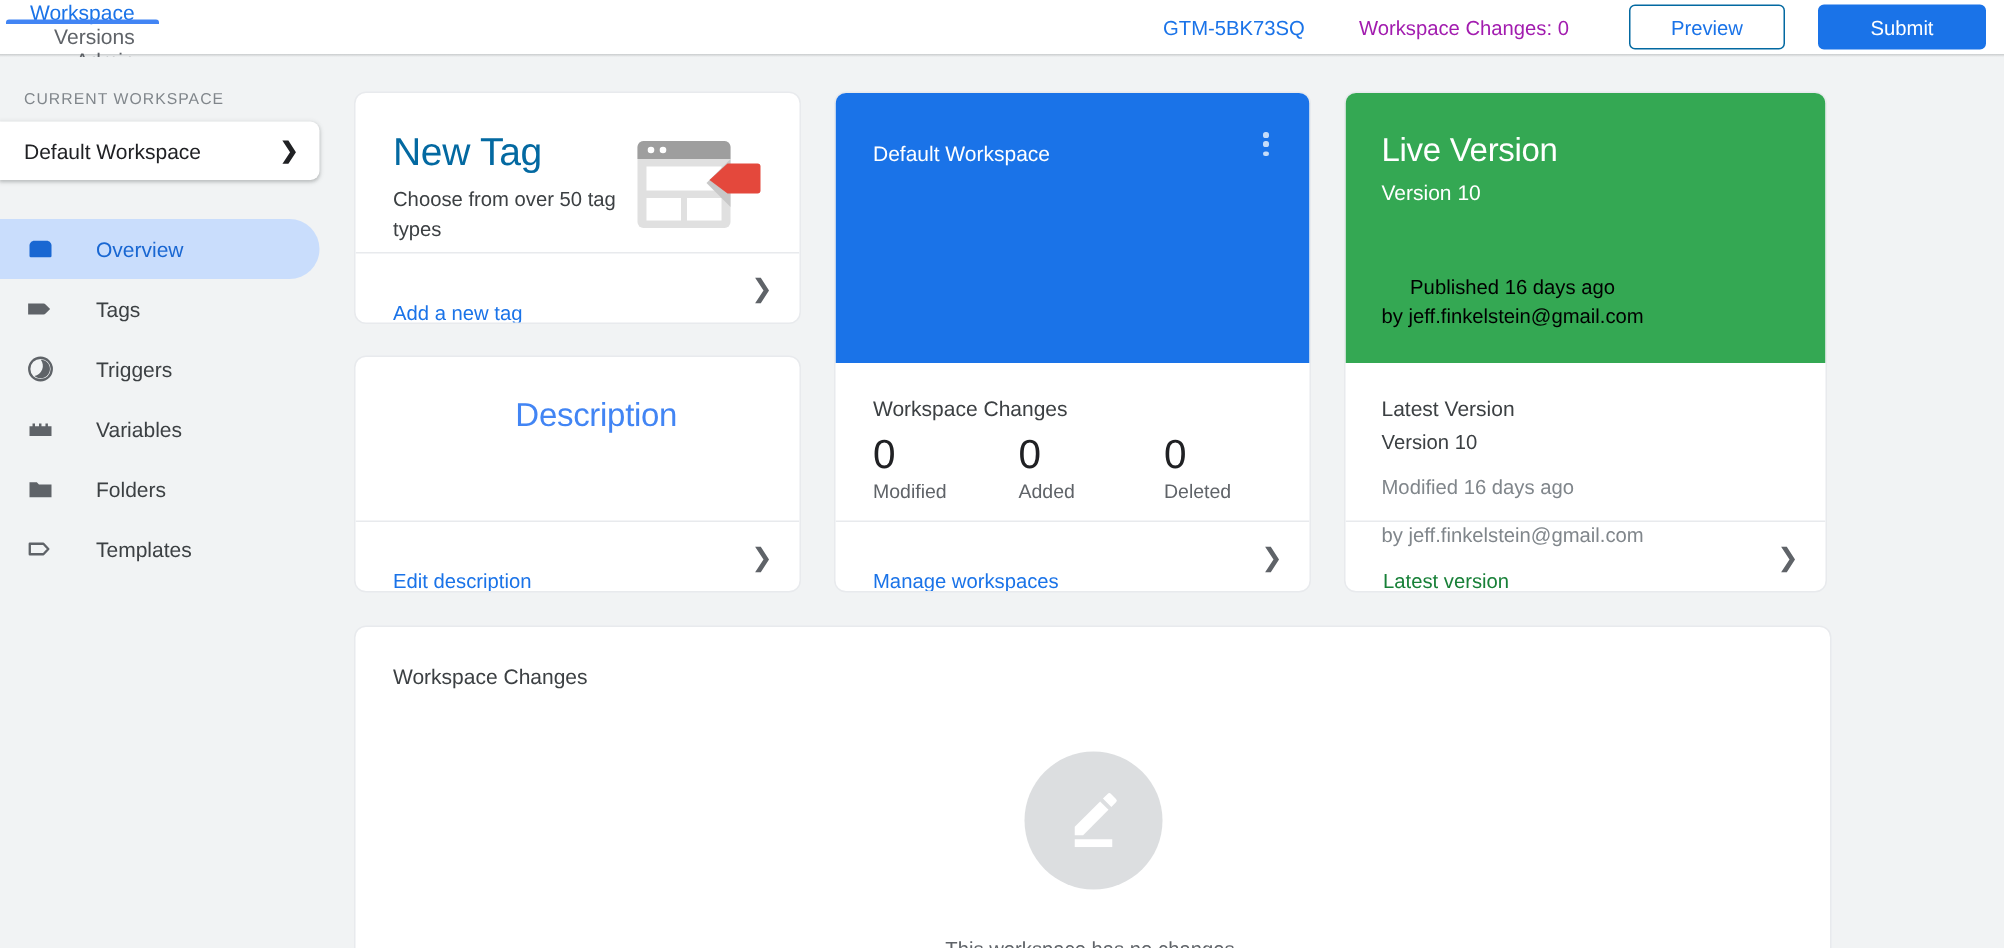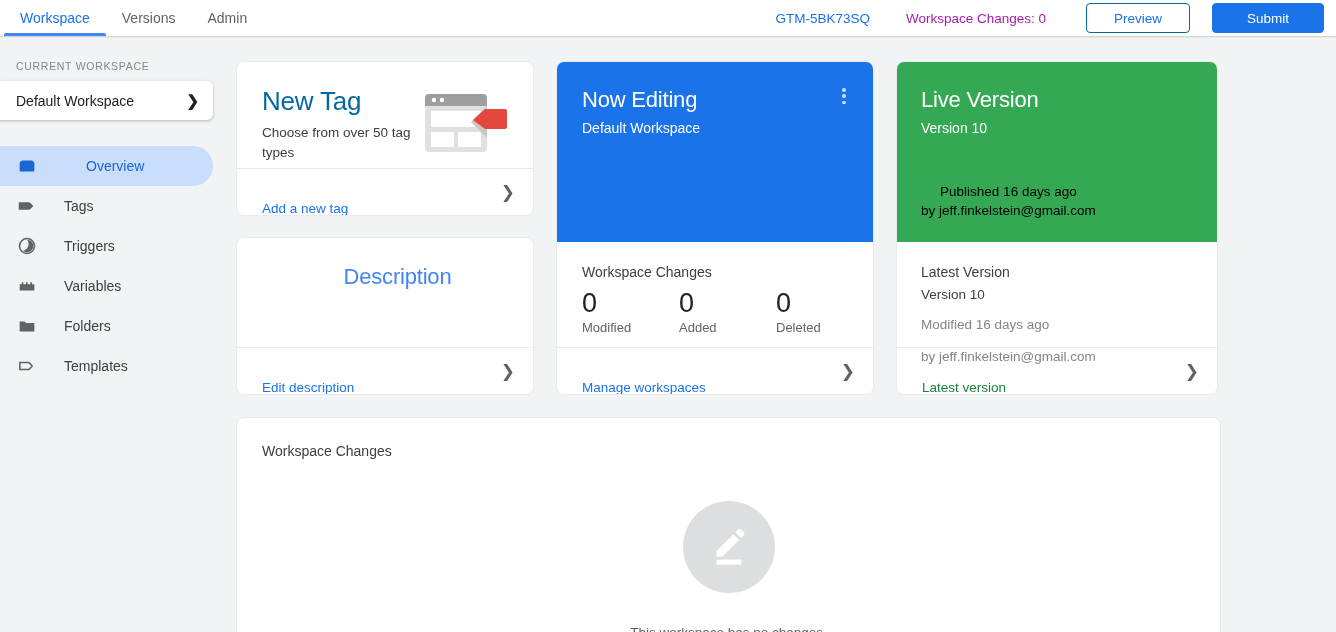--- a/index.html
+++ b/index.html
@@ -15,21 +15,21 @@
     position: absolute; top: 0; left: 0;
     width: 1336px; height: 36px;
     background: #ffffff;
     display: flex; align-items: center;
   }
   .topbar-shadow {
     position: absolute; top: 36px; left: 0;
     width: 1336px; height: 2px;
     background: linear-gradient(to bottom, rgba(60,64,67,0.22), rgba(60,64,67,0));
   }
-  .tabs { display: flex; align-items: flex-end; height: 36px; }
+  .tabs { display: flex; align-items: flex-end; height: 36px; flex-direction: column; }
   .tab {
     position: relative;
     height: 36px;
     display: flex; align-items: center;
     padding: 0 16px;
     font-size: 14px;
     color: #5f6368;
     cursor: pointer;
     white-space: nowrap;
   }
@@ -110,21 +110,21 @@
   .navitem {
     display: flex; align-items: center;
     height: 40px;
     width: 213px;
     border-radius: 0 20px 20px 0;
     padding-left: 16px;
     cursor: pointer;
     color: #3c4043;
     font-size: 14px;
   }
-  .navitem.active { background: #c9ddfc; color: #1967d2; font-weight: 500; gap: 22px; }
+  .navitem.active { background: #c9ddfc; color: #1967d2; font-weight: 500; }
   .navicon {
     width: 22px; height: 22px;
     margin-right: 26px;
     display: flex; align-items: center; justify-content: center;
     flex-shrink: 0;
   }
 
   
   .main {
     position: absolute; top: 38px; left: 236px;
@@ -346,21 +346,20 @@
   <div class="card" id="card-desc">
     <div class="desc-title">Description</div>
     <div class="card-footer">
       <span class="flabel blue">Edit description</span>
       <span class="fchev">❯</span>
     </div>
   </div>
 
   <div class="card" id="card-editing">
     <div class="editing-head">
-      <div class="editing-title">Now Editing</div>
       <div class="editing-sub">Default Workspace</div>
       <div class="kebab">
           <i></i>
           <i></i>
           <i></i>
         </div>
     </div>
     <div class="ws-changes-title">Workspace Changes</div>
     <div class="counters">
       <div class="counter">

